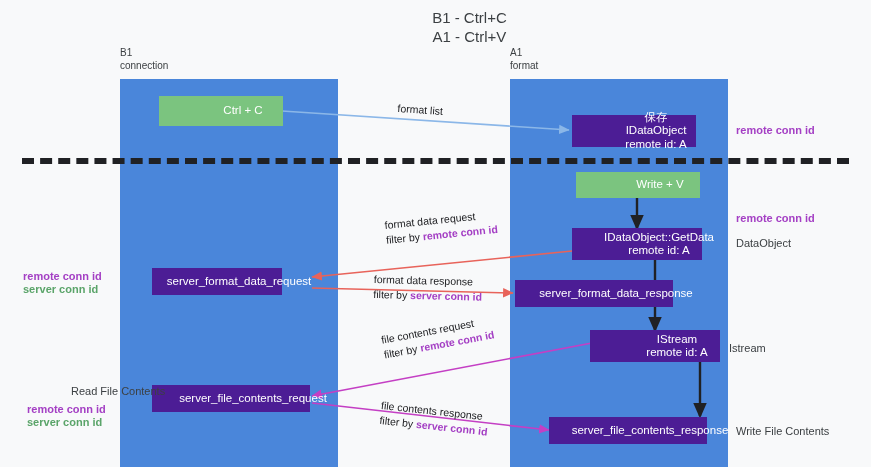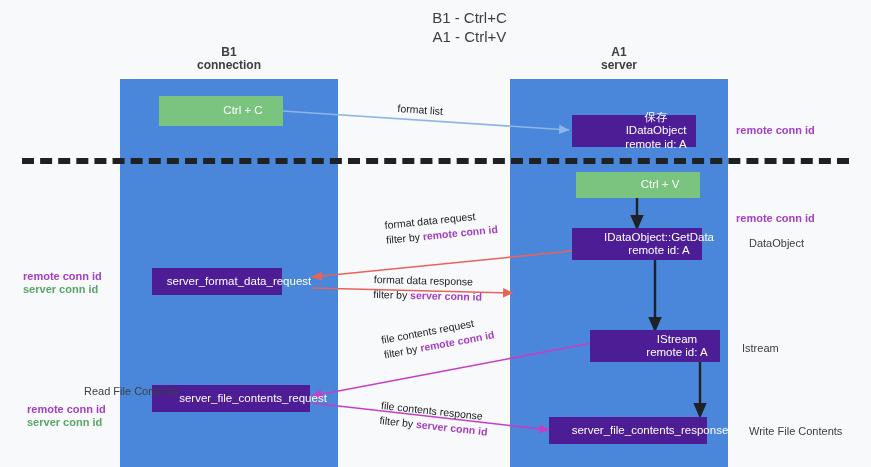--- a/index.html
+++ b/index.html
@@ -17,26 +17,25 @@
   }
   .col {
     position: absolute;
     background: #4a86da;
   }
   #col-b1 { left: 120px; top: 79px; width: 218px; height: 388px; }
   #col-a1 { left: 510px; top: 79px; width: 218px; height: 388px; }
 
   .col-header {
     position: absolute;
-    text-align: center;
-    font-size: 12px;
+    text-align: left;
+    font-size: 10px;
     color: #3c4043;
     line-height: 13px;
     white-space: pre-line;
-    font-weight: bold;
   }
   #hdr-b1 { left: 120px; top: 46px; width: 218px; }
   #hdr-a1 { left: 510px; top: 46px; width: 218px; }
 
   #title {
     position: absolute;
     left: 0; top: 8px; width: 871px;
     text-align: center;
     font-size: 15px;
     color: #3c4043;
@@ -69,21 +68,21 @@
   }
   .node.orange { background: #4c1d95; }
   .node.green  { background: #7bc47f; }
 
   .sidelabel {
     position: absolute;
     font-size: 11px;
     line-height: 14px;
     white-space: pre-line;
   }
-  .lbl-dark   { color: #3c4043; margin-left: 13px; }
+  .lbl-dark   { color: #3c4043; }
   .lbl-purple { color: #a43fc4; font-weight: bold; }
   .lbl-green  { color: #5aa469; font-weight: bold; }
 
   .edgelabel {
     position: absolute;
     font-size: 10.5px;
     line-height: 15px;
     color: #202124;
     white-space: nowrap;
   }
@@ -103,21 +102,21 @@
 
   <div id="title">B1 - Ctrl+C
 A1 - Ctrl+V</div>
 
   <div class="col" id="col-b1"></div>
   <div class="col" id="col-a1"></div>
 
   <div class="col-header" id="hdr-b1">B1
 connection</div>
   <div class="col-header" id="hdr-a1">A1
-server</div>
+format</div>
 
   <svg id="wires" viewBox="0 0 871 467">
     <defs>
       <marker id="ar-blue" markerWidth="7" markerHeight="7" refX="6.2" refY="3.2" orient="auto">
         <path d="M0,0.3 L6.6,3.2 L0,6.1 z" fill="#8bb7e8"></path>
       </marker>
       <marker id="ar-red" markerWidth="7" markerHeight="7" refX="6.2" refY="3.2" orient="auto">
         <path d="M0,0.3 L6.6,3.2 L0,6.1 z" fill="#e8635a"></path>
       </marker>
       <marker id="ar-mag" markerWidth="7" markerHeight="7" refX="6.2" refY="3.2" orient="auto">
@@ -145,27 +144,28 @@
     <line x1="700" y1="362" x2="700" y2="416" stroke="#202124" stroke-width="2.4" marker-end="url(#ar-blk)"></line>
   </svg>
 
   <div id="divider"></div>
 
   <div class="node green" style="left:159px; top:96px; width:124px; height:30px;">Ctrl + C</div>
 
   <div class="node orange" style="left:572px; top:115px; width:124px; height:32px;">保存IDataObject
 remote id: A</div>
 
-  <div class="node green" style="left:576px; top:172px; width:124px; height:26px;">Ctrl + V</div>
+  <div class="node green" style="left:576px; top:172px; width:124px; height:26px;">Write + V</div>
 
   <div class="node orange" style="left:572px; top:228px; width:130px; height:32px;">IDataObject::GetData
 remote id: A</div>
 
   <div class="node orange" style="left:152px; top:268px; width:130px; height:27px;">server_format_data_request</div>
 
+  <div class="node orange" style="left:515px; top:280px; width:158px; height:27px;">server_format_data_response</div>
 
   <div class="node orange" style="left:590px; top:330px; width:130px; height:32px;">IStream
 remote id: A</div>
 
   <div class="node orange" style="left:152px; top:385px; width:158px; height:27px;">server_file_contents_request</div>
 
   <div class="node orange" style="left:549px; top:417px; width:158px; height:27px;">server_file_contents_response</div>
 
   <div class="sidelabel lbl-purple" style="left:736px; top:123px;">remote conn id</div>
 

